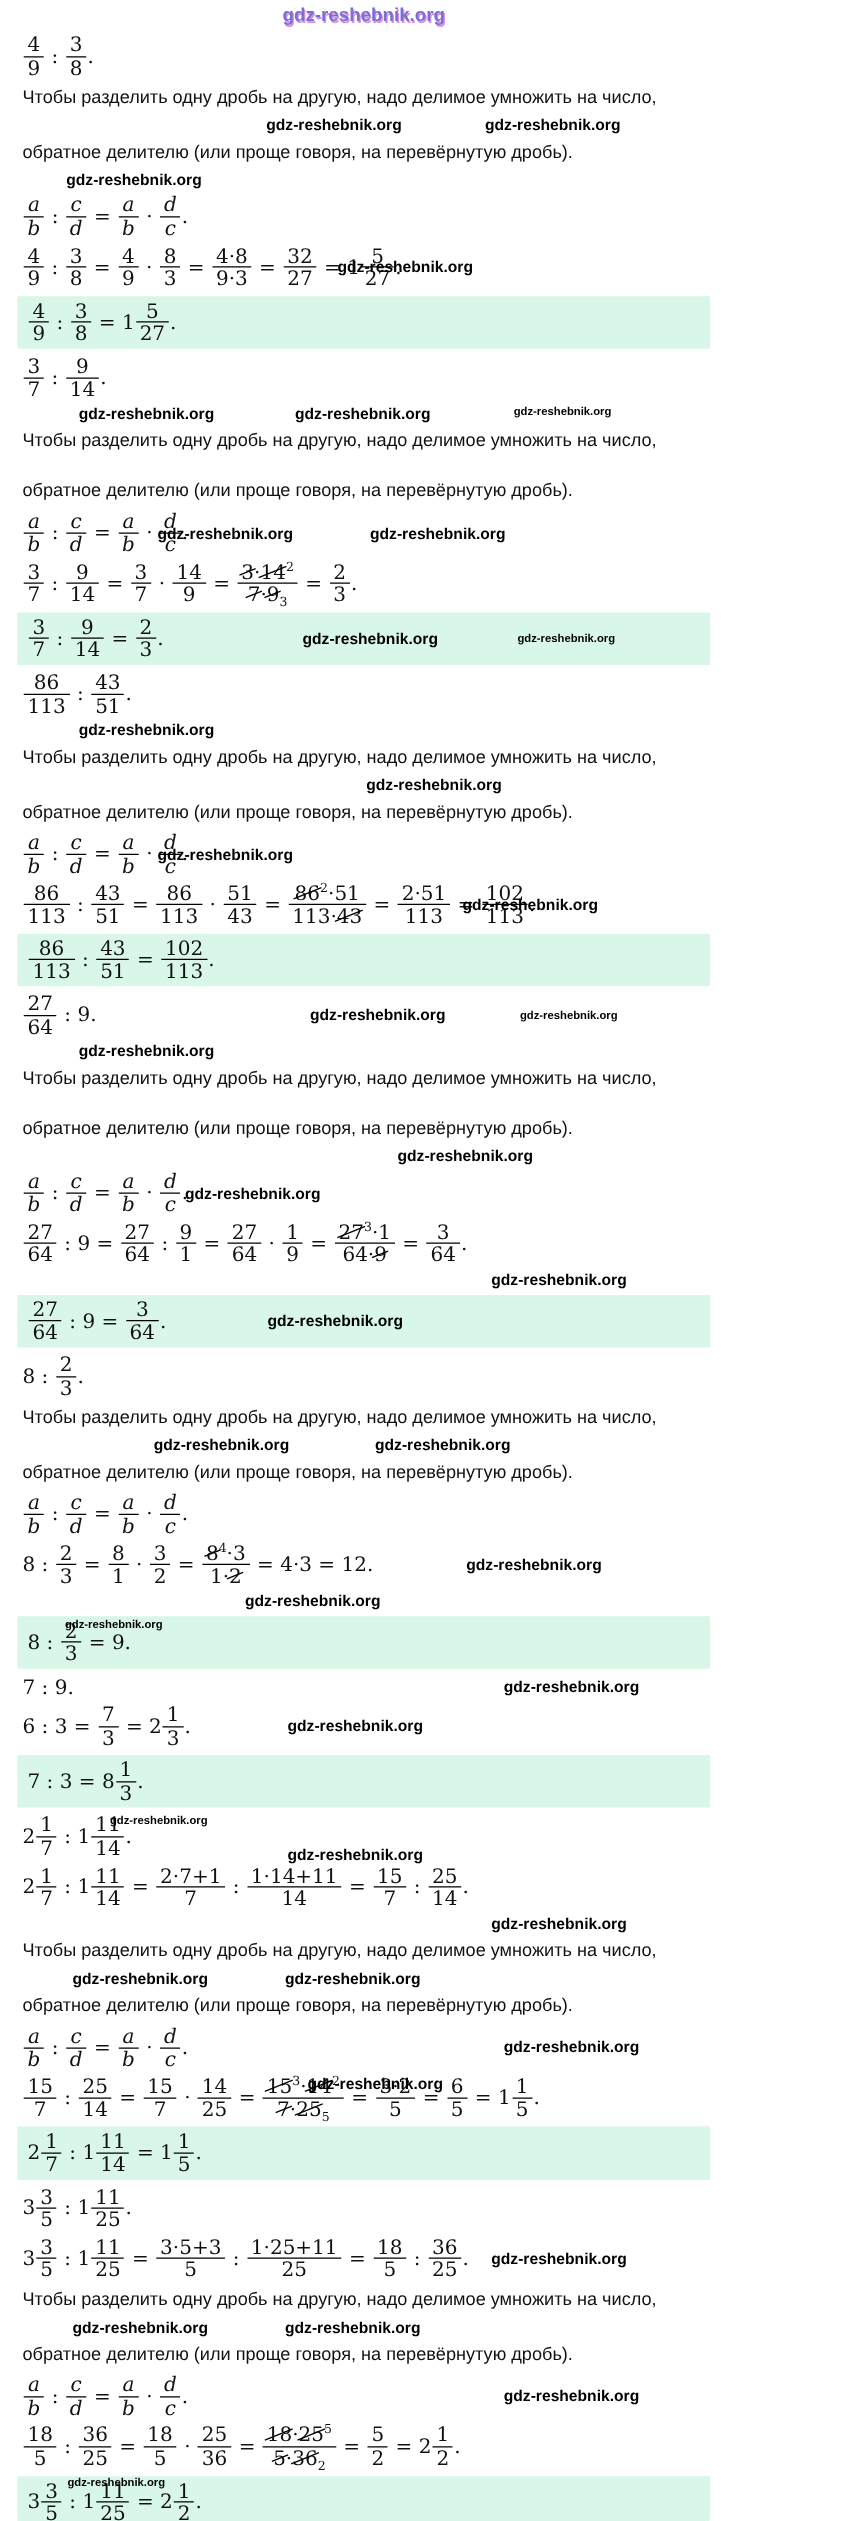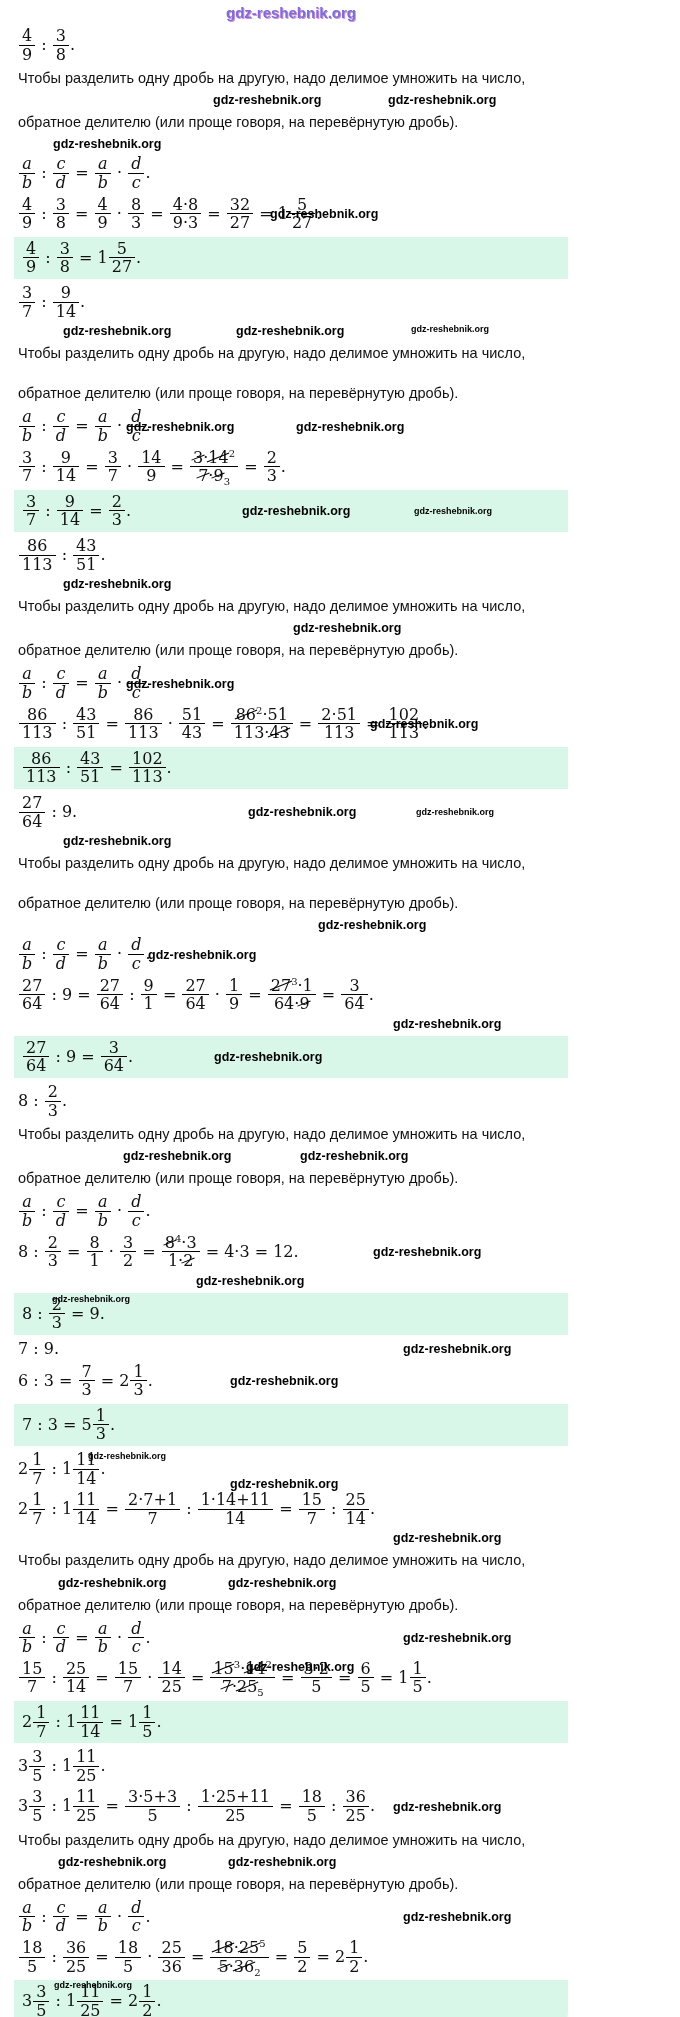--- a/index.html
+++ b/index.html
@@ -96,21 +96,21 @@
     </div>
     <div class="row textrow">обратное делителю (или проще говоря, на перевёрнутую дробь).</div>
     <div class="row mathrow"><span class="frac"><span class="num"><i class="mvar">a</i></span><span class="den"><i class="mvar">b</i></span></span><span class="mtext"> : </span><span class="frac"><span class="num"><i class="mvar">c</i></span><span class="den"><i class="mvar">d</i></span></span><span class="mtext"> = </span><span class="frac"><span class="num"><i class="mvar">a</i></span><span class="den"><i class="mvar">b</i></span></span><span class="mtext"> · </span><span class="frac"><span class="num"><i class="mvar">d</i></span><span class="den"><i class="mvar">c</i></span></span><span class="mtext">.</span></div>
     <div class="row mathrow"><span class="mtext">8 : </span><span class="frac"><span class="num">2</span><span class="den">3</span></span><span class="mtext"> = </span><span class="frac"><span class="num">8</span><span class="den">1</span></span><span class="mtext"> · </span><span class="frac"><span class="num">3</span><span class="den">2</span></span><span class="mtext"> = </span><span class="frac"><span class="num"><span class="strike">8</span><sup class="csup">4</sup>·3</span><span class="den">1·<span class="strike">2</span></span></span><span class="mtext"> = 4·3 = 12.</span><span class="wm mid" style="left: 355px;">gdz-reshebnik.org</span></div>
     <div class="row marksrow">
       <span class="wm" style="left: 178px;">gdz-reshebnik.org</span>
     </div>
     <div class="row mathrow answerrow"><span class="mtext">8 : </span><span class="frac"><span class="num">2</span><span class="den">3</span></span><span class="mtext"> = 9.</span><span class="wm tiny" style="left: 38px; top: 1px;">gdz-reshebnik.org</span></div>
     <div class="row mathrow"><span class="mtext">7 : 9.</span><span class="wm mid" style="left: 385px;">gdz-reshebnik.org</span></div>
     <div class="row mathrow"><span class="mtext">6 : 3 = </span><span class="frac"><span class="num">7</span><span class="den">3</span></span><span class="mtext"> = 2</span><span class="frac"><span class="num">1</span><span class="den">3</span></span><span class="mtext">.</span><span class="wm mid" style="left: 212px;">gdz-reshebnik.org</span></div>
-    <div class="row mathrow answerrow"><span class="mtext">7 : 3 = 5</span><span class="frac"><span class="num">1</span><span class="den">3</span></span><span class="mtext">.</span></div>
+    <div class="row mathrow answerrow"><span class="mtext">7 : 3 = 8</span><span class="frac"><span class="num">1</span><span class="den">3</span></span><span class="mtext">.</span></div>
     <div class="row mathrow"><span class="mtext">2</span><span class="frac"><span class="num">1</span><span class="den">7</span></span><span class="mtext"> : 1</span><span class="frac"><span class="num">11</span><span class="den">14</span></span><span class="mtext">.</span><span class="wm tiny" style="left: 70px; top: 0px;">gdz-reshebnik.org</span><span class="wm" style="left: 212px; top: 26px;">gdz-reshebnik.org</span></div>
     <div class="row mathrow"><span class="mtext">2</span><span class="frac"><span class="num">1</span><span class="den">7</span></span><span class="mtext"> : 1</span><span class="frac"><span class="num">11</span><span class="den">14</span></span><span class="mtext"> = </span><span class="frac"><span class="num">2·7+1</span><span class="den">7</span></span><span class="mtext"> : </span><span class="frac"><span class="num">1·14+11</span><span class="den">14</span></span><span class="mtext"> = </span><span class="frac"><span class="num">15</span><span class="den">7</span></span><span class="mtext"> : </span><span class="frac"><span class="num">25</span><span class="den">14</span></span><span class="mtext">.</span></div>
     <div class="row marksrow">
       <span class="wm" style="left: 375px;">gdz-reshebnik.org</span>
     </div>
     <div class="row textrow">Чтобы разделить одну дробь на другую, надо делимое умножить на число,</div>
     <div class="row marksrow">
       <span class="wm" style="left: 40px;">gdz-reshebnik.org</span>
       <span class="wm" style="left: 210px;">gdz-reshebnik.org</span>
     </div>

